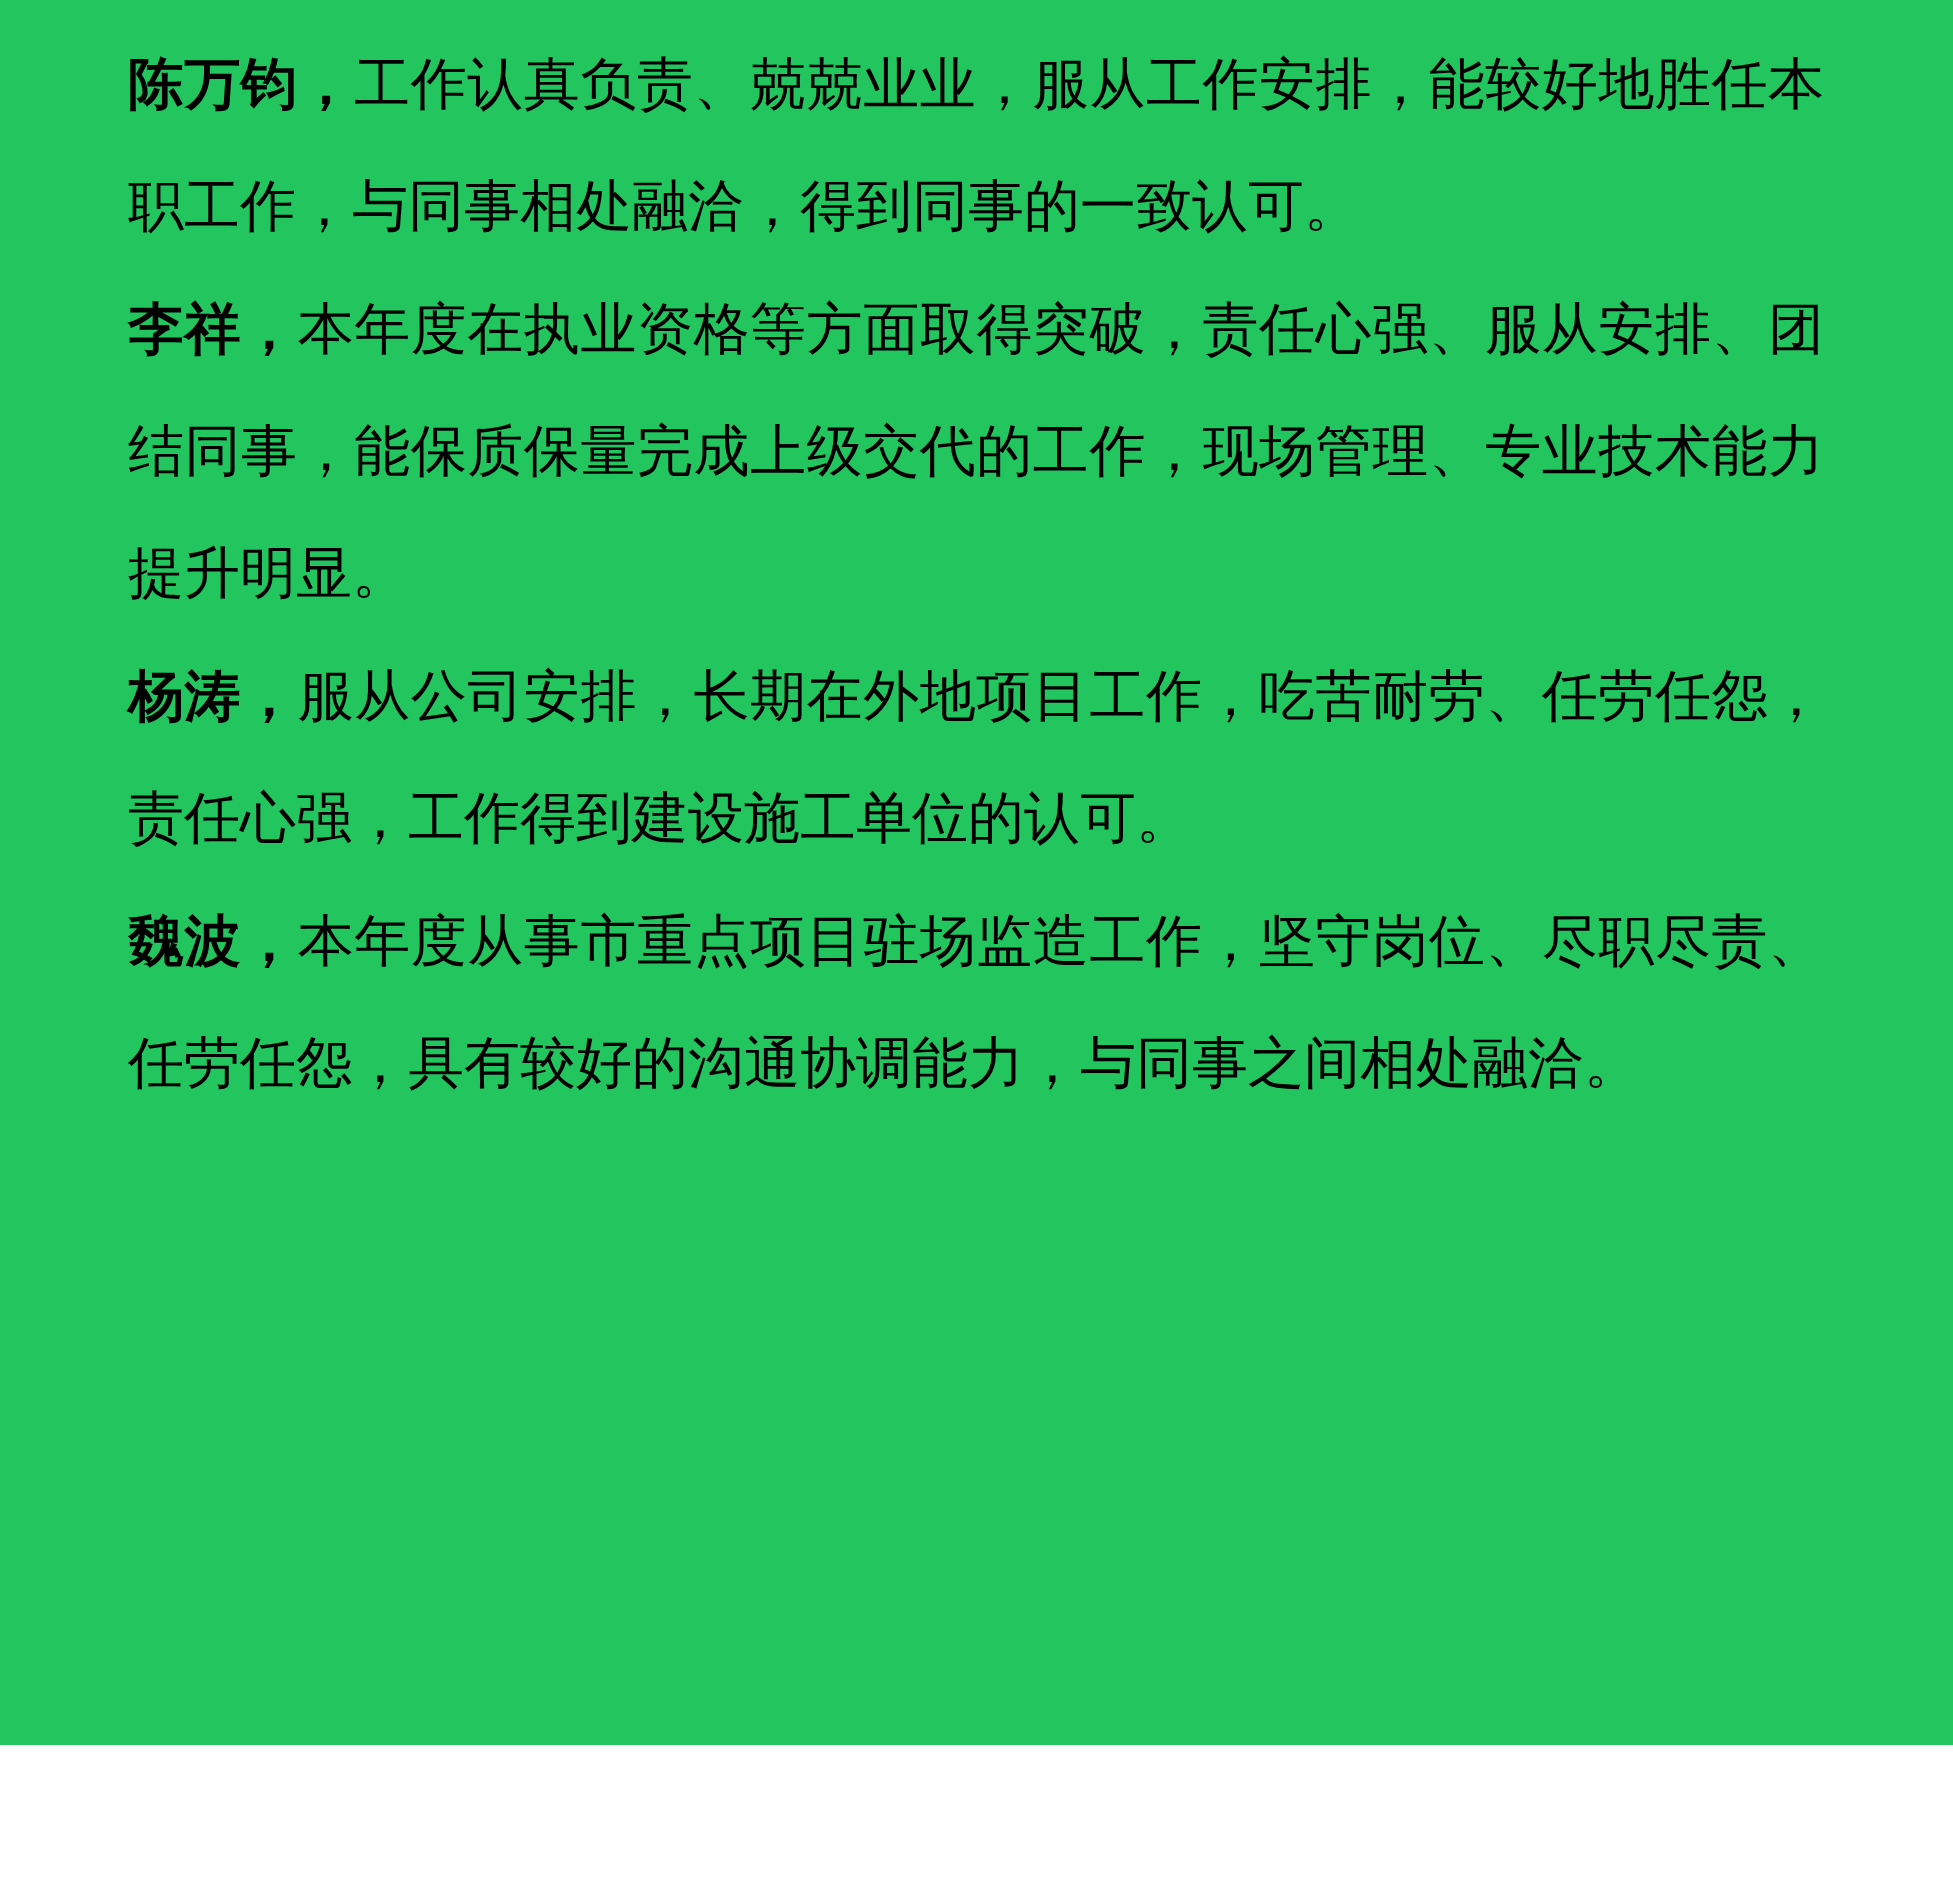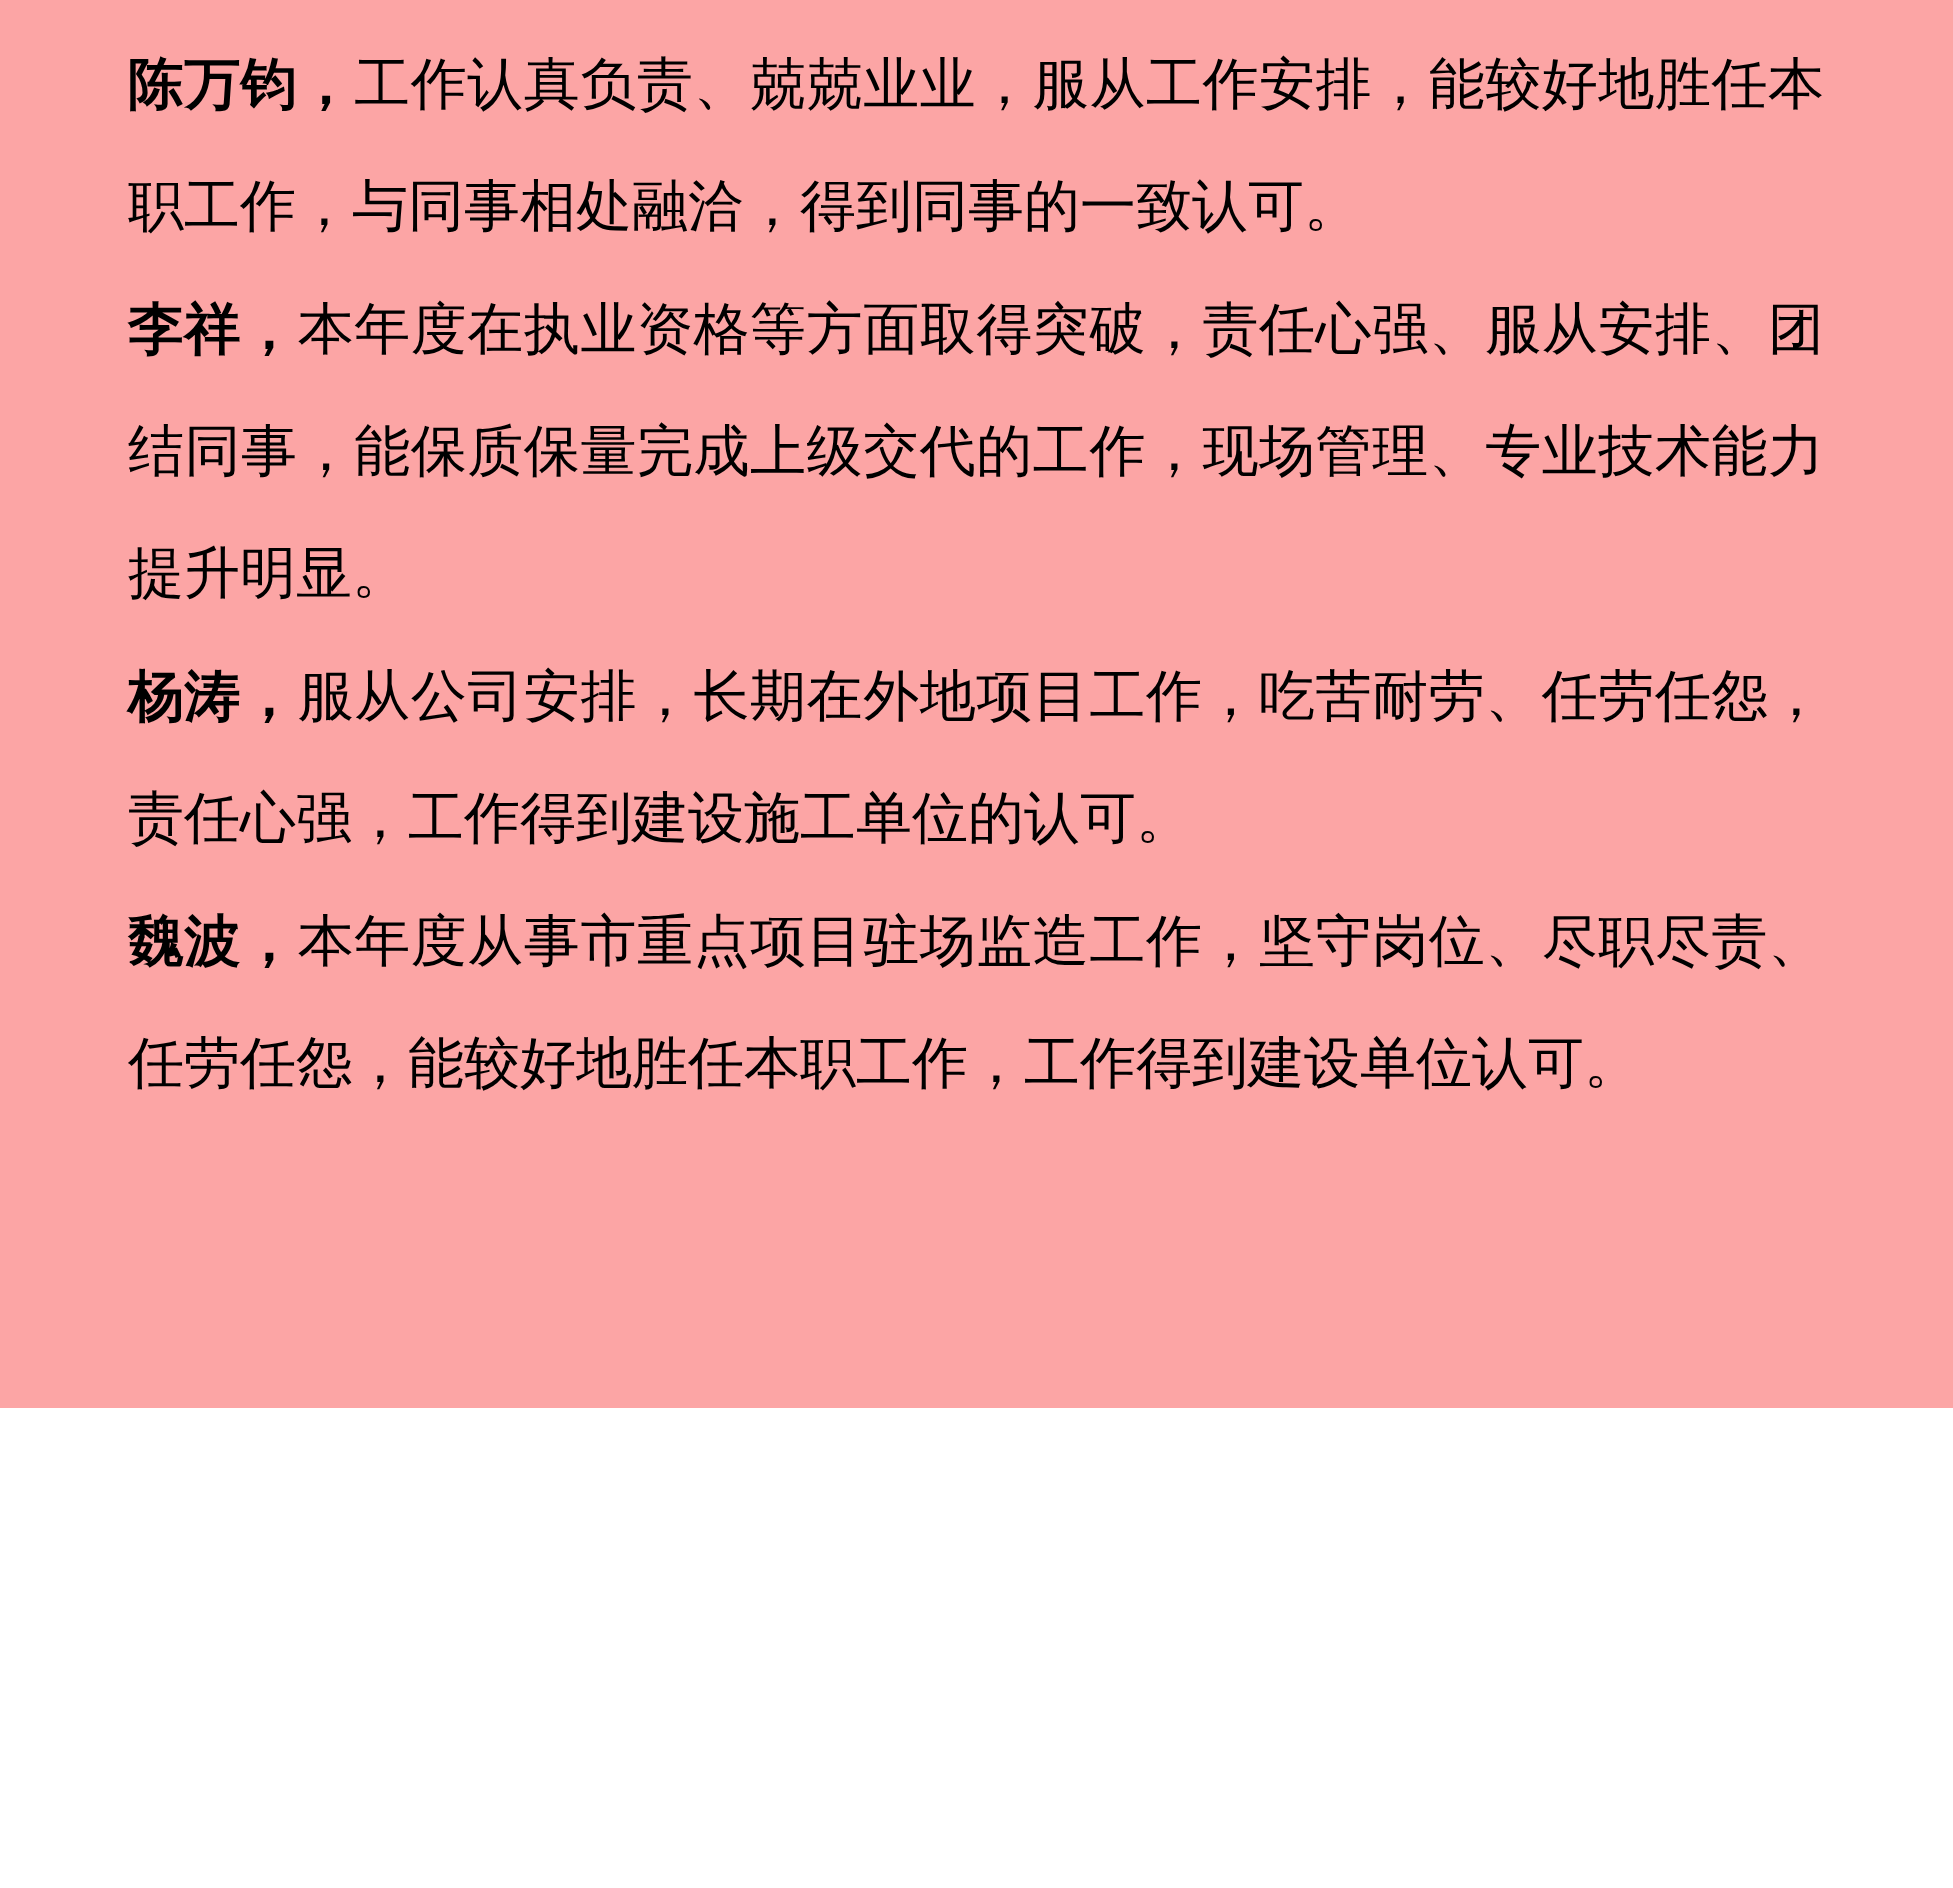--- a/index.html
+++ b/index.html
@@ -8,23 +8,23 @@
   }
   body {
     width: 1953px;
     height: 1889px;
     background: #ffffff;
     overflow: hidden;
   }
   .doc-page {
     box-sizing: border-box;
     width: 1953px;
-    height: 1408px;
+    height: 1745px;
     padding: 22.4px 129px 0 128px;
-    background: #fca5a5;
+    background: #22c55e;
     color: #000000;
     font-family: "DejaVu Serif", "Liberation Serif", serif;
     font-size: 56px;
     line-height: 122px;
     text-align: justify;
     
     text-justify: inter-ideograph;
     word-break: break-all;
   }
   .doc-page p.eval-para {
@@ -41,16 +41,16 @@
 <div class="doc-page">
 
   <p class="eval-para"><span class="employee-name">陈万钧，</span><span class="eval-text">工作认真负责、兢兢业业，服从工作安排，能较好地胜任本职工作，与同事相处融洽，得到同事的一致认可。</span></p>
 
 
   <p class="eval-para"><span class="employee-name">李祥，</span><span class="eval-text">本年度在执业资格等方面取得突破，责任心强、服从安排、团结同事，能保质保量完成上级交代的工作，现场管理、专业技术能力提升明显。</span></p>
 
 
   <p class="eval-para"><span class="employee-name">杨涛，</span><span class="eval-text">服从公司安排，长期在外地项目工作，吃苦耐劳、任劳任怨，责任心强，工作得到建设施工单位的认可。</span></p>
 
-  <p class="eval-para"><span class="employee-name">魏波，</span><span class="eval-text">本年度从事市重点项目驻场监造工作，坚守岗位、尽职尽责、任劳任怨，能较好地胜任本职工作，工作得到建设单位认可。</span></p>
+  <p class="eval-para"><span class="employee-name">魏波，</span><span class="eval-text">本年度从事市重点项目驻场监造工作，坚守岗位、尽职尽责、任劳任怨，具有较好的沟通协调能力，与同事之间相处融洽。</span></p>
 
 </div>
 
 
 </body></html>

